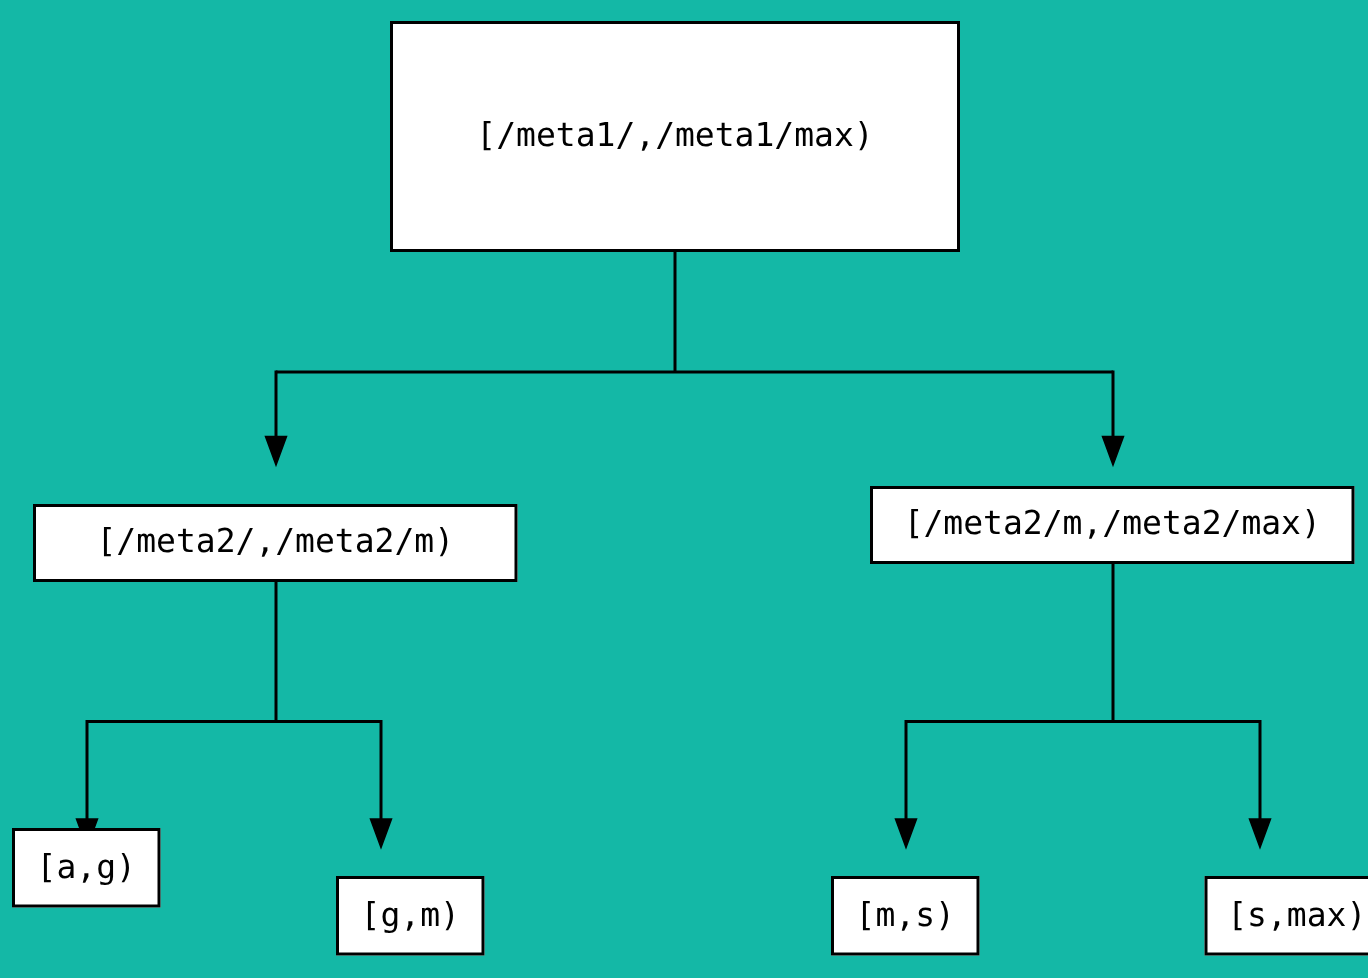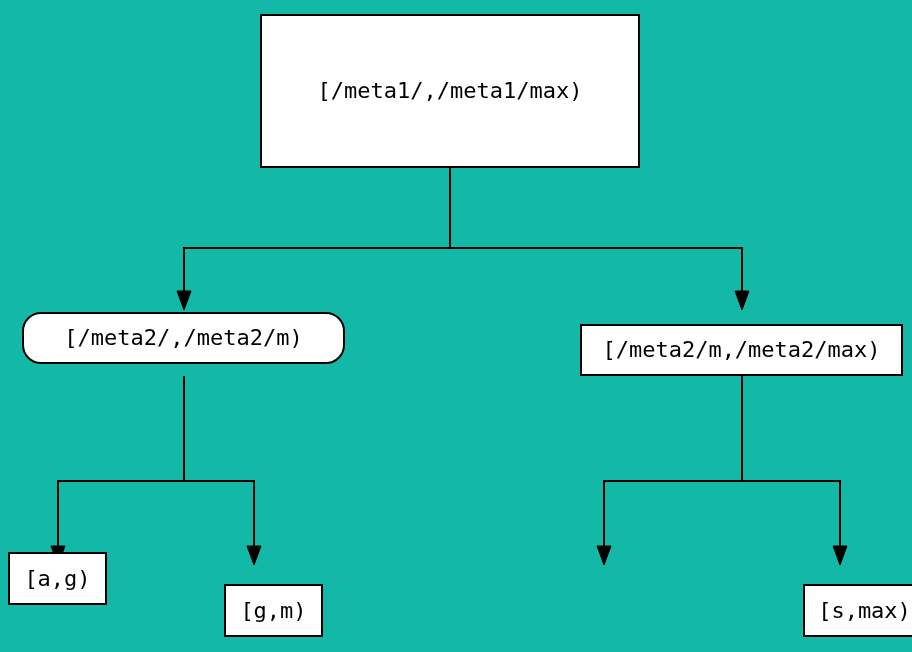--- a/index.html
+++ b/index.html
@@ -75,24 +75,25 @@
       <line x1="604" y1="481" x2="840" y2="481"></line>
       <line x1="604" y1="480" x2="604" y2="547"></line>
       <line x1="840" y1="480" x2="840" y2="547"></line>
       <polygon points="597,546 611,546 604,565"></polygon>
       <polygon points="833,546 847,546 840,565"></polygon>
     </g>
   </svg>
 
   <div class="node" style="left:260px; top:14px; width:380px; height:154px;">[/meta1/,/meta1/max)</div>
 
-  <div class="node" style="left:22px; top:312px; width:323px; height:52px;border-radius:19px;">[/meta2/,/meta2/m)</div>
+  <div class="node" style="left:22px; top:336px; width:323px; height:52px;">[/meta2/,/meta2/m)</div>
 
   <div class="node" style="left:580px; top:324px; width:323px; height:52px;">[/meta2/m,/meta2/max)</div>
 
   <div class="node" style="left:8px; top:552px; width:99px; height:53px;">[a,g)</div>
 
   <div class="node" style="left:204px; top:584px; width:99px; height:53px;margin-left:20px;">[g,m)</div>
 
+  <div class="node" style="left:554px; top:584px; width:99px; height:53px;">[m,s)</div>
 
   <div class="node" style="left:803px; top:584px; width:123px; height:53px;">[s,max)</div>
 
 </div>
 
 </body></html>

